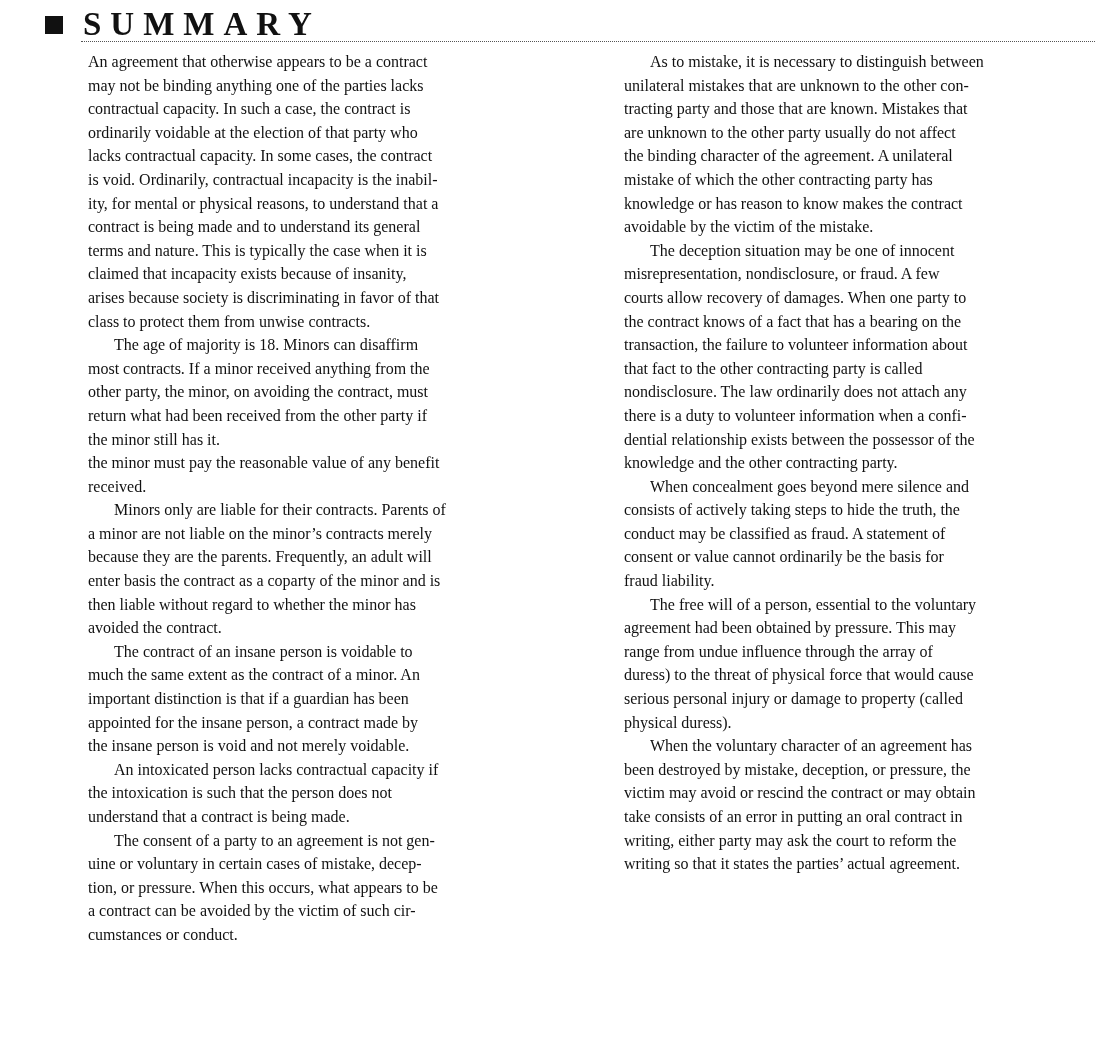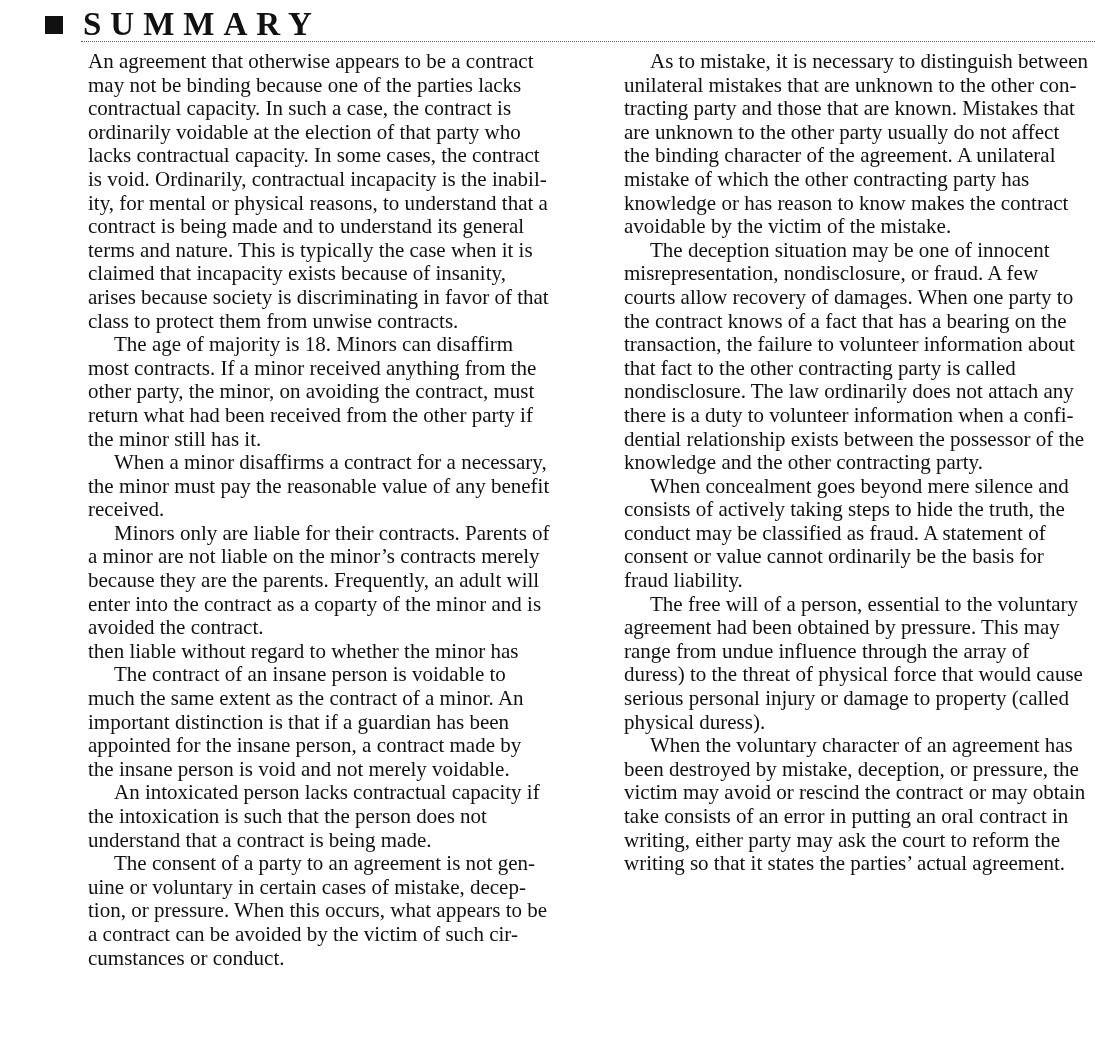--- a/index.html
+++ b/index.html
@@ -45,21 +45,21 @@
       position: absolute;
       left: 81px;
       top: 41px;
       width: 1014px;
       height: 0;
       border-top: 1px dotted #555555;
     }
     .column {
       position: absolute;
       top: 50px;
-      font-size: 21px;
+      font-size: 16px;
       line-height: 23.6px;
       white-space: nowrap;
     }
     .col-left { left: 88px; width: 480px; }
     .col-right { left: 624px; width: 475px; }
     .line {
       display: block;
       height: 23.6px;
     }
     .line.indent { padding-left: 26px; }
@@ -68,45 +68,44 @@
 <body>
 
 <div class="header">
   <div class="bullet-square"></div>
   <div class="title">SUMMARY</div>
   <div class="rule"></div>
 </div>
 
 <div class="column col-left" id="col-0">
     <span class="line">An agreement that otherwise appears to be a contract</span>
-    <span class="line">may not be binding because one of the parties lacks</span>
+    <span class="line">may not be binding anything one of the parties lacks</span>
     <span class="line">contractual capacity. In such a case, the contract is</span>
     <span class="line">ordinarily voidable at the election of that party who</span>
     <span class="line">lacks contractual capacity. In some cases, the contract</span>
     <span class="line">is void. Ordinarily, contractual incapacity is the inabil-</span>
     <span class="line">ity, for mental or physical reasons, to understand that a</span>
     <span class="line">contract is being made and to understand its general</span>
     <span class="line">terms and nature. This is typically the case when it is</span>
     <span class="line">claimed that incapacity exists because of insanity,</span>
     <span class="line">arises because society is discriminating in favor of that</span>
     <span class="line">class to protect them from unwise contracts.</span>
     <span class="line indent">The age of majority is 18. Minors can disaffirm</span>
     <span class="line">most contracts. If a minor received anything from the</span>
     <span class="line">other party, the minor, on avoiding the contract, must</span>
     <span class="line">return what had been received from the other party if</span>
     <span class="line">the minor still has it.</span>
-    <span class="line indent">When a minor disaffirms a contract for a necessary,</span>
     <span class="line">the minor must pay the reasonable value of any benefit</span>
     <span class="line">received.</span>
     <span class="line indent">Minors only are liable for their contracts. Parents of</span>
     <span class="line">a minor are not liable on the minor’s contracts merely</span>
     <span class="line">because they are the parents. Frequently, an adult will</span>
-    <span class="line">enter into the contract as a coparty of the minor and is</span>
+    <span class="line">enter basis the contract as a coparty of the minor and is</span>
+    <span class="line">then liable without regard to whether the minor has</span>
     <span class="line">avoided the contract.</span>
-    <span class="line">then liable without regard to whether the minor has</span>
     <span class="line indent">The contract of an insane person is voidable to</span>
     <span class="line">much the same extent as the contract of a minor. An</span>
     <span class="line">important distinction is that if a guardian has been</span>
     <span class="line">appointed for the insane person, a contract made by</span>
     <span class="line">the insane person is void and not merely voidable.</span>
     <span class="line indent">An intoxicated person lacks contractual capacity if</span>
     <span class="line">the intoxication is such that the person does not</span>
     <span class="line">understand that a contract is being made.</span>
     <span class="line indent">The consent of a party to an agreement is not gen-</span>
     <span class="line">uine or voluntary in certain cases of mistake, decep-</span>

